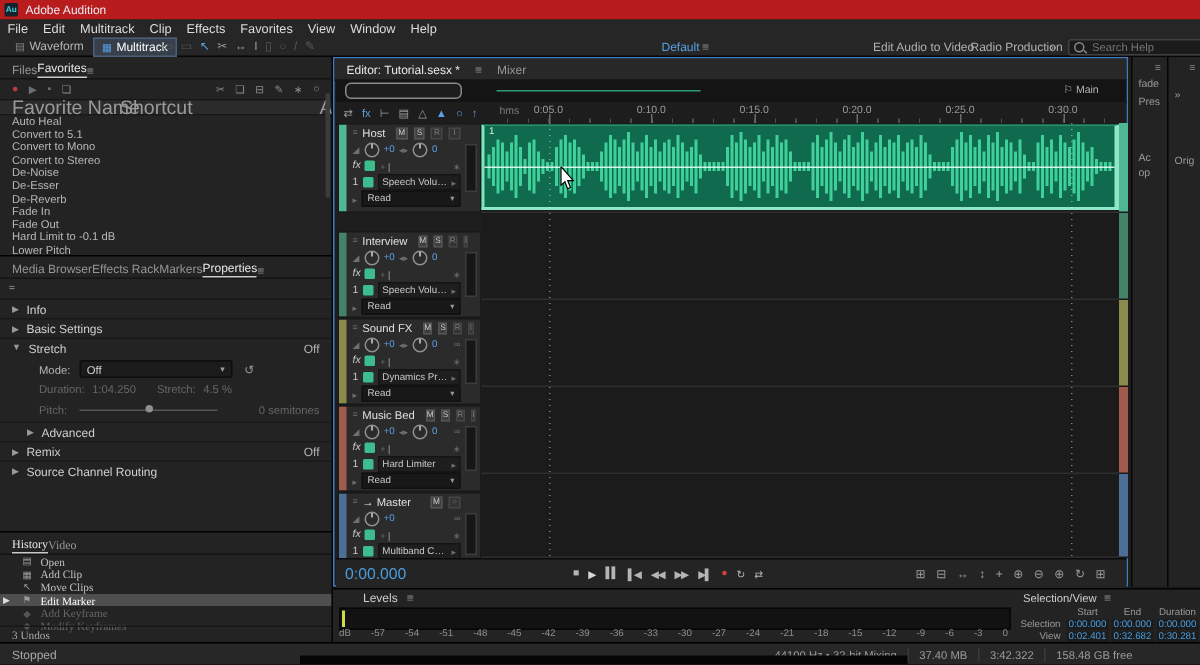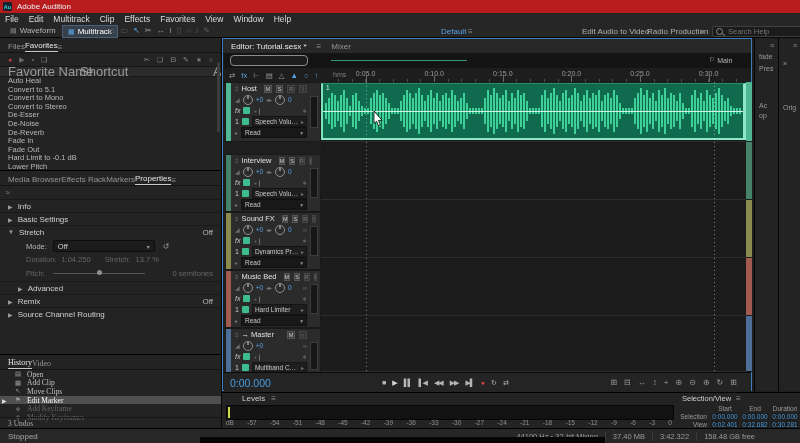--- a/index.html
+++ b/index.html
@@ -256,22 +256,22 @@
     <div id="fav-cols">
       <span id="fav-col-name">Favorite Name</span>
       <span id="fav-col-shortcut">Shortcut</span>
       <span id="fav-col-clip">Ac</span>
     </div>
     <div id="fav-list">
         <div class="fav-row">Auto Heal</div>
         <div class="fav-row">Convert to 5.1</div>
         <div class="fav-row">Convert to Mono</div>
         <div class="fav-row">Convert to Stereo</div>
+        <div class="fav-row">De-Noise</div>
         <div class="fav-row">De-Esser</div>
-        <div class="fav-row">De-Noise</div>
         <div class="fav-row">De-Reverb</div>
         <div class="fav-row">Fade In</div>
         <div class="fav-row">Fade Out</div>
         <div class="fav-row">Hard Limit to -0.1 dB</div>
         <div class="fav-row">Lower Pitch</div>
       </div>
     <div id="fav-scroll"></div>
   </div>
 
   <div class="abs panel" id="panel-props">
@@ -303,21 +303,21 @@
       <span class="ddl">
         <span>Off</span>
         <span class="car">▾</span>
       </span>
       <span class="resetico">↺</span>
     </div>
     <div class="subrow dim" style="height:11px;">
       <span>Duration:</span>
       <span style="margin-left:5px;">1:04.250</span>
       <span style="margin-left:14px;">Stretch:</span>
-      <span style="margin-left:5px;">13.7 %</span>
+      <span style="margin-left:5px;">4.5 %</span>
     </div>
     <div class="subrow dim" style="height:16px;">
       <span>Pitch:</span>
       <span class="slider">
           <span class="hd"></span>
         </span>
       <span class="mlauto">0 semitones</span>
     </div>
     <div class="sec" style="height:12px;padding-left:18px;">
       <span class="tri">▶</span>

